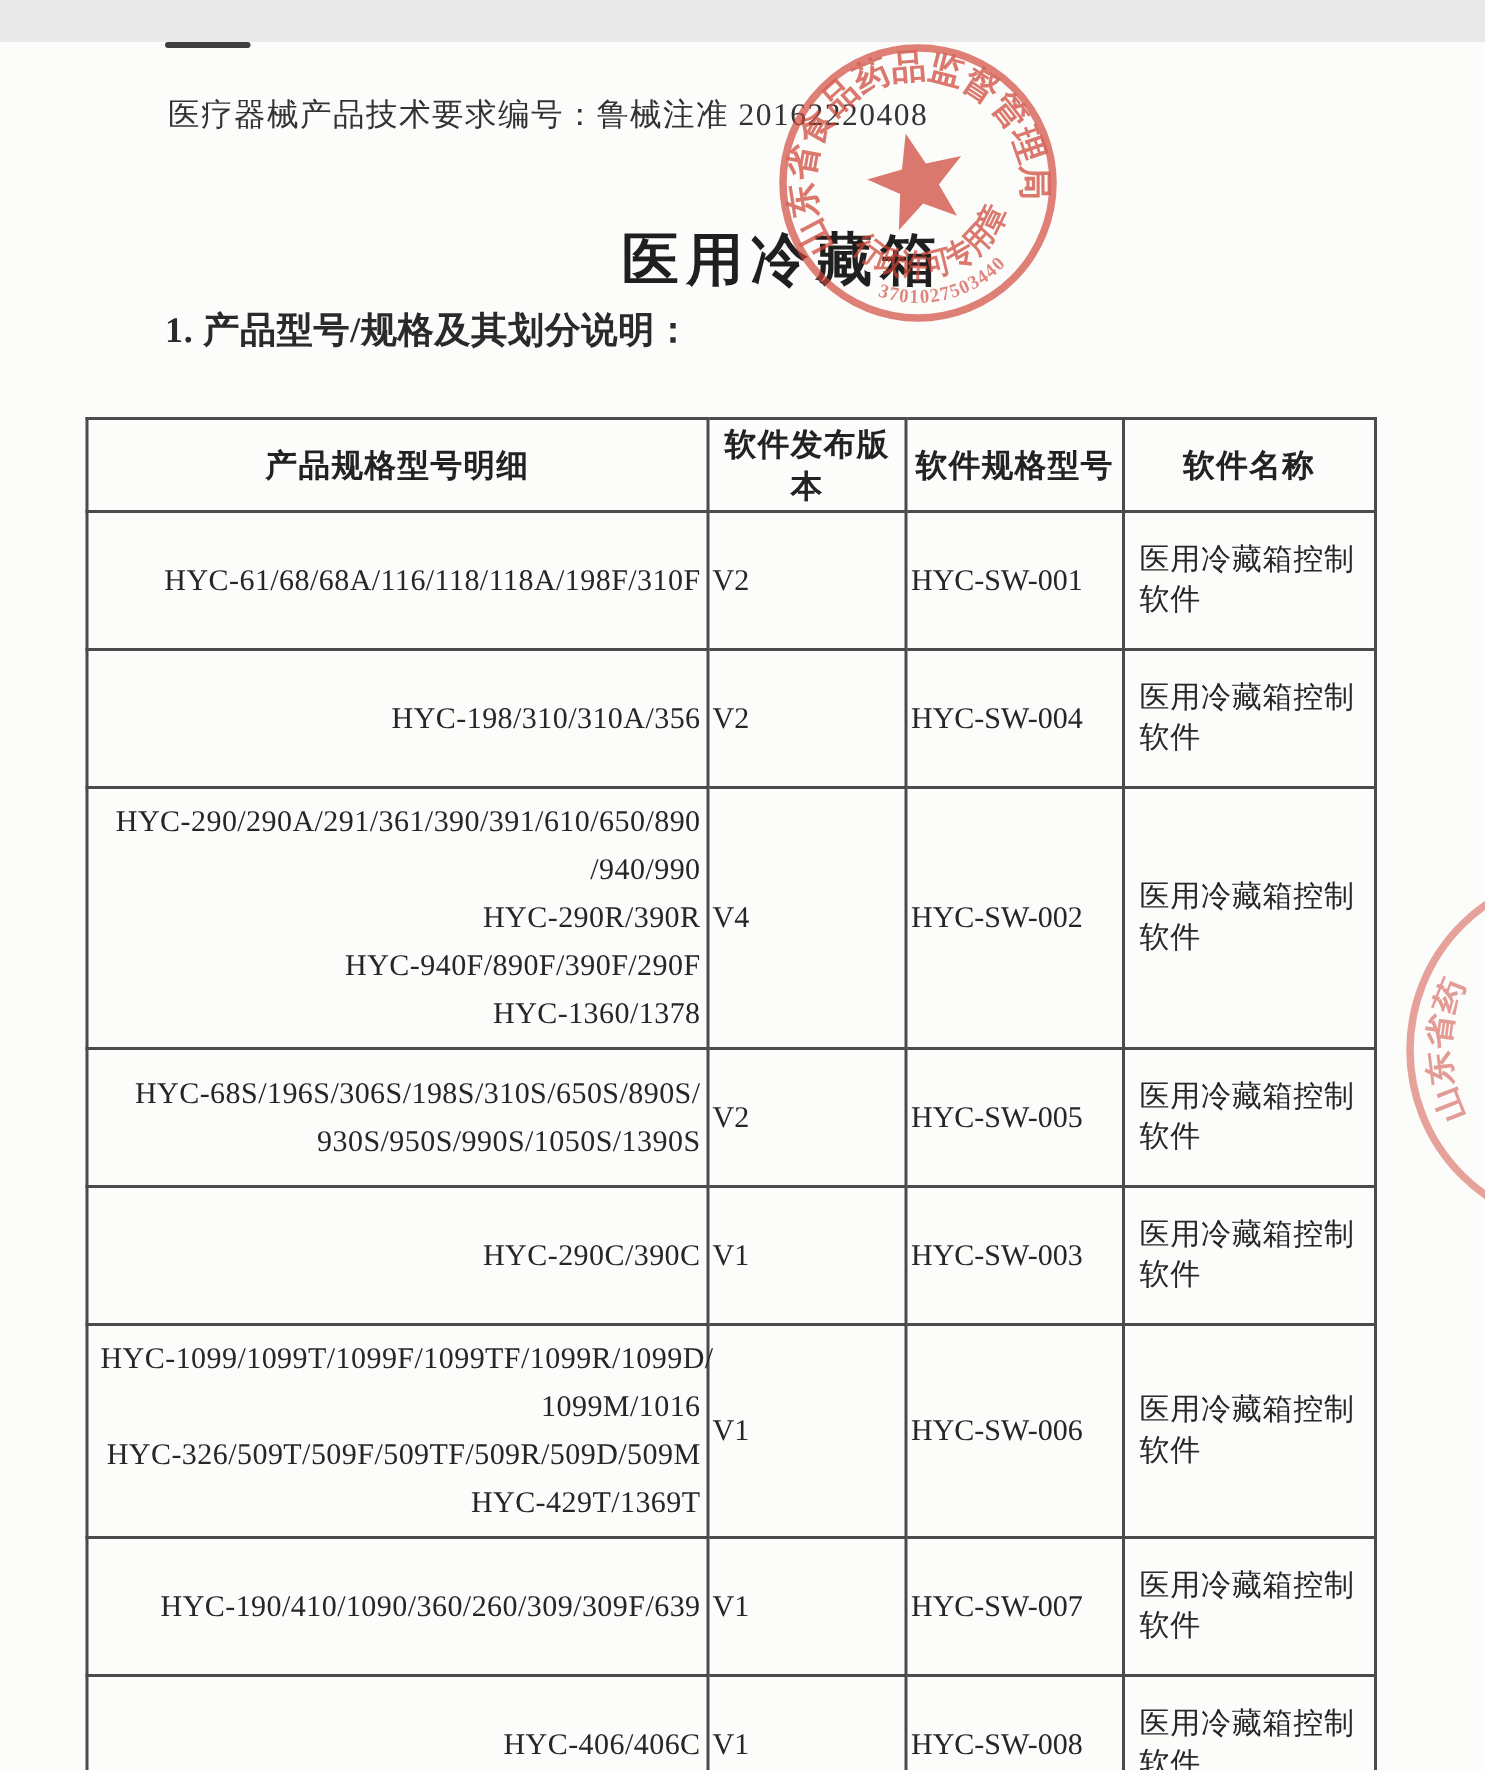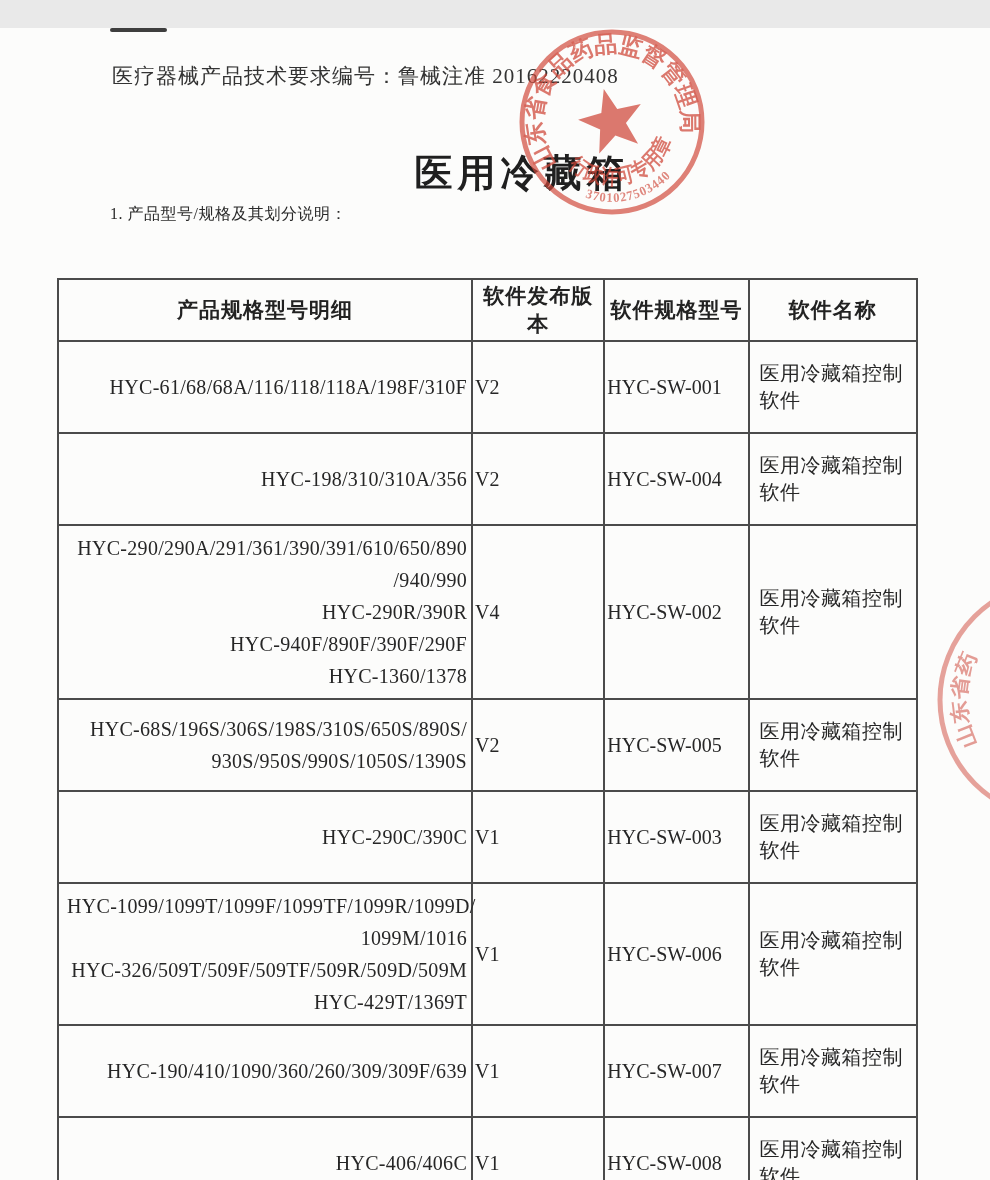--- a/index.html
+++ b/index.html
@@ -3,21 +3,21 @@
 <meta charset="utf-8">
 <style>
   html,body{margin:0;padding:0;background:#e9e9e9;}
   .page{position:relative;width:990px;height:1180px;background:#fcfcfb;overflow:hidden;
         font-family:"Liberation Serif","DejaVu Serif",serif;color:#2d2d2d;margin-top:28px;}
   .abs{position:absolute;}
   .smudge{left:110px;top:0;width:57px;height:4px;background:#1c1c1c;border-radius:2px;opacity:.85;}
   .doc-number{left:112px;top:34px;font-size:21px;letter-spacing:1px;color:#333;}
   .title{left:0;top:120px;width:1044px;text-align:center;font-size:38px;font-weight:bold;
          letter-spacing:5px;color:#1f1f1f;}
-  .sec1{left:110px;top:176px;font-size:16px;letter-spacing:.5px;color:#2a2a2a;}
+  .sec1{left:110px;top:176px;font-size:24px;letter-spacing:.5px;color:#2a2a2a;font-weight:bold;}
   .sec11{left:107px;top:214px;font-size:20px;letter-spacing:.5px;color:#2a2a2a;}
   .stamp{left:512px;top:-6px;opacity:.85;}
   .edge-stamp{left:918px;top:545px;opacity:.9;}
   table.spec{left:57px;top:250px;width:861px;border-collapse:collapse;table-layout:fixed;
              position:absolute;font-size:20px;color:#262626;}
   table.spec th,table.spec td{border:2px solid #4b4b4b;}
   table.spec th{font-size:21px;font-weight:bold;height:44px;padding:2px;letter-spacing:1px;color:#222;}
   td.c-models{text-align:right;padding:6px 4px 6px 8px;vertical-align:middle;}
   td.c-models div{line-height:32px;white-space:nowrap;letter-spacing:.3px;}
   td.c-ver,td.c-spec{text-align:left;vertical-align:middle;padding:2px;}

